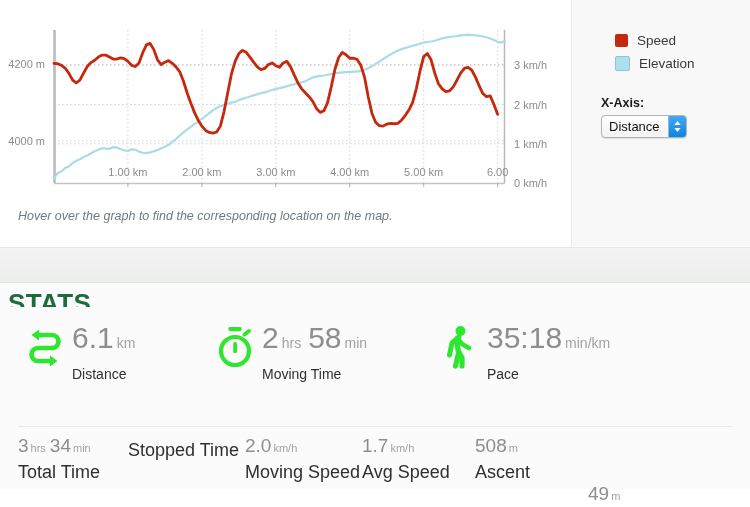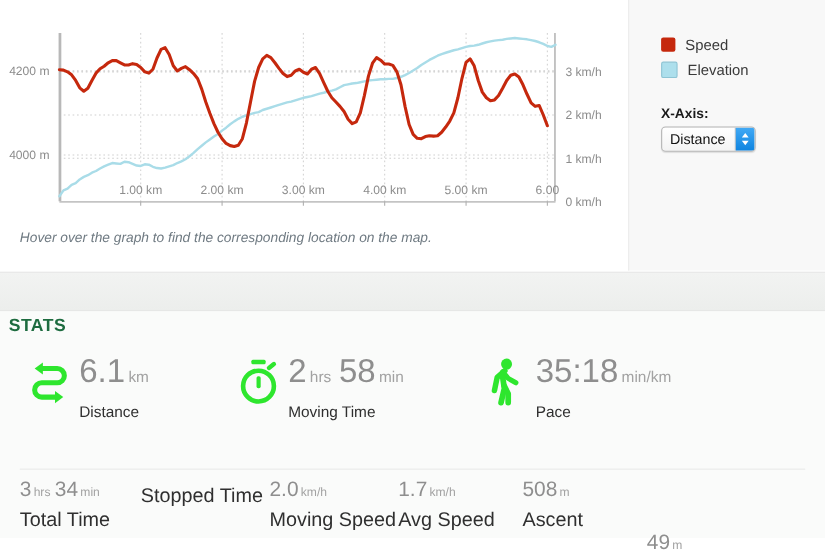--- a/index.html
+++ b/index.html
@@ -60,21 +60,21 @@
     font-family: "Liberation Sans", sans-serif;
     font-style: italic;
     font-size: 12.5px;
     color: #6f7a82;
     white-space: nowrap;
   }
 
   
   #legend {
     position: absolute;
-    left: 29px;
+    left: 43px;
     top: 31px;
   }
   .legend-row {
     display: flex;
     align-items: center;
     margin-bottom: 4px;
     height: 19px;
   }
   .legend-swatch {
     width: 13px;
@@ -147,21 +147,21 @@
     width: 750px;
     height: 42px;
     background: #fafbfa;
     border-bottom: 1px solid #edefed;
     box-sizing: border-box;
   }
   #stats-title {
     position: absolute;
     left: 8px;
     top: 288px;
-    font-size: 16px;
+    font-size: 26px;
     font-weight: bold;
     color: #1d6b3f;
     letter-spacing: 0.4px;
     font-family: "Liberation Sans", sans-serif;
   }
 
   #stats-body {
     position: absolute;
     left: 0; top: 307px;
     width: 750px;

